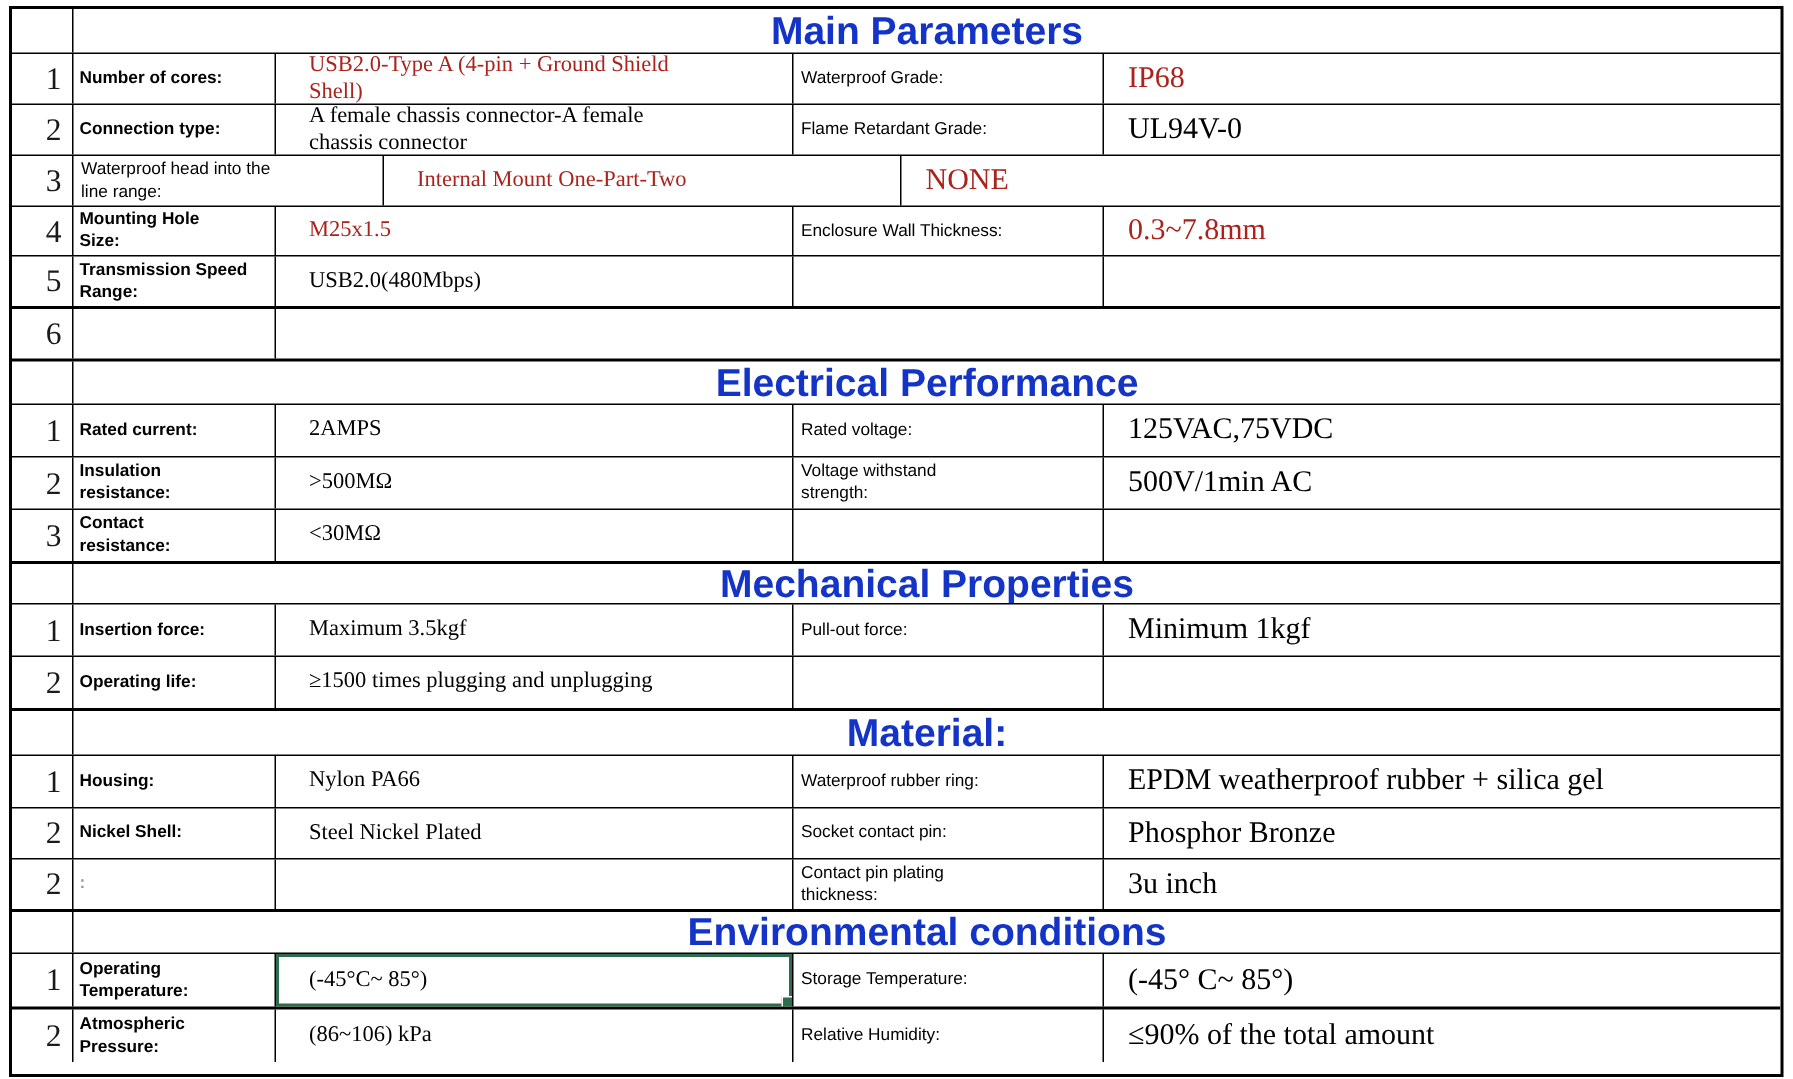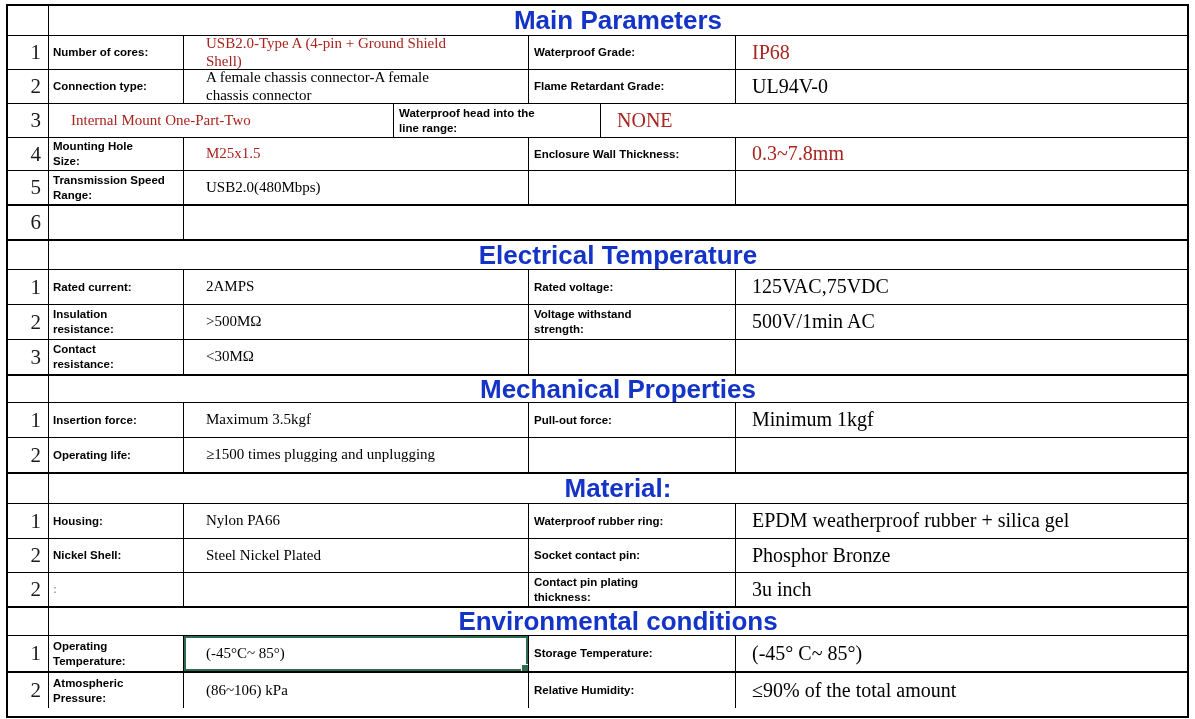--- a/index.html
+++ b/index.html
@@ -38,21 +38,21 @@
   }
   .lbl{
     width:135px;flex:0 0 135px;
     padding:2px 3px 2px 4px;
     font-weight:bold;font-size:11.5px;line-height:1.3;
     white-space:pre-line;color:#000;
   }
   .lbl2{
     width:207px;flex:0 0 207px;
     padding:2px 4px 2px 5px;
-    font-weight:bold;font-size:11.5px;line-height:1.3;
+    font-weight:normal;font-size:11.5px;line-height:1.3;
     white-space:pre-line;color:#000;
   }
   .val{
     width:345px;flex:0 0 345px;
     padding:1px 6px 1px 22px;
     font-family:"Liberation Serif",serif;
     font-size:15px;line-height:1.18;
     white-space:pre-line;color:#000;
     position:relative;
   }
@@ -110,23 +110,23 @@
         <div class="cell lbl"><div class="">Connection type:</div></div>
         <div class="cell val"><div class="">A female chassis connector-A female
 chassis connector</div></div>
         <div class="cell lbl2"><div class="">Flame Retardant Grade:</div></div>
         <div class="cell val2"><div class="">UL94V-0</div></div>
       </div>
       <div class="row" style="height: 34px;">
         <div class="cell num">
           <div class="">3</div>
         </div>
-        <div class="cell val" style="color: rgb(170, 35, 29);"><div class="">Internal Mount One-Part-Two</div></div>
         <div class="cell lbl2"><div class="">Waterproof head into the
 line range:</div></div>
+        <div class="cell val" style="color: rgb(170, 35, 29);"><div class="">Internal Mount One-Part-Two</div></div>
         <div class="cell val2" style="color: rgb(170, 35, 29);"><div class="">NONE</div></div>
       </div>
       <div class="row" style="height: 33px;">
         <div class="cell num">
           <div class="">4</div>
         </div>
         <div class="cell lbl"><div class="">Mounting Hole
 Size:</div></div>
         <div class="cell val" style="color: rgb(170, 35, 29);"><div class="">M25x1.5</div></div>
         <div class="cell lbl2"><div class="">Enclosure Wall Thickness:</div></div>
@@ -145,21 +145,21 @@
       <div class="row bb0" style="height: 33px;">
         <div class="cell num">
           <div class="">6</div>
         </div>
         <div class="cell lbl"><div class=""></div></div>
         <div class="cell wide-empty"></div>
       </div>
       <div class="row bt2" style="height: 31px;">
         <div class="cell num"></div>
         <div class="cell titlecell" style="color: rgb(20, 52, 200);">
-          <div class="">Electrical Temperature</div>
+          <div class="">Electrical Performance</div>
         </div>
       </div>
       <div class="row" style="height: 35px;">
         <div class="cell num">
           <div class="">1</div>
         </div>
         <div class="cell lbl"><div class="">Rated current:</div></div>
         <div class="cell val"><div class="">2AMPS</div></div>
         <div class="cell lbl2"><div class="">Rated voltage:</div></div>
         <div class="cell val2"><div class="">125VAC,75VDC</div></div>

